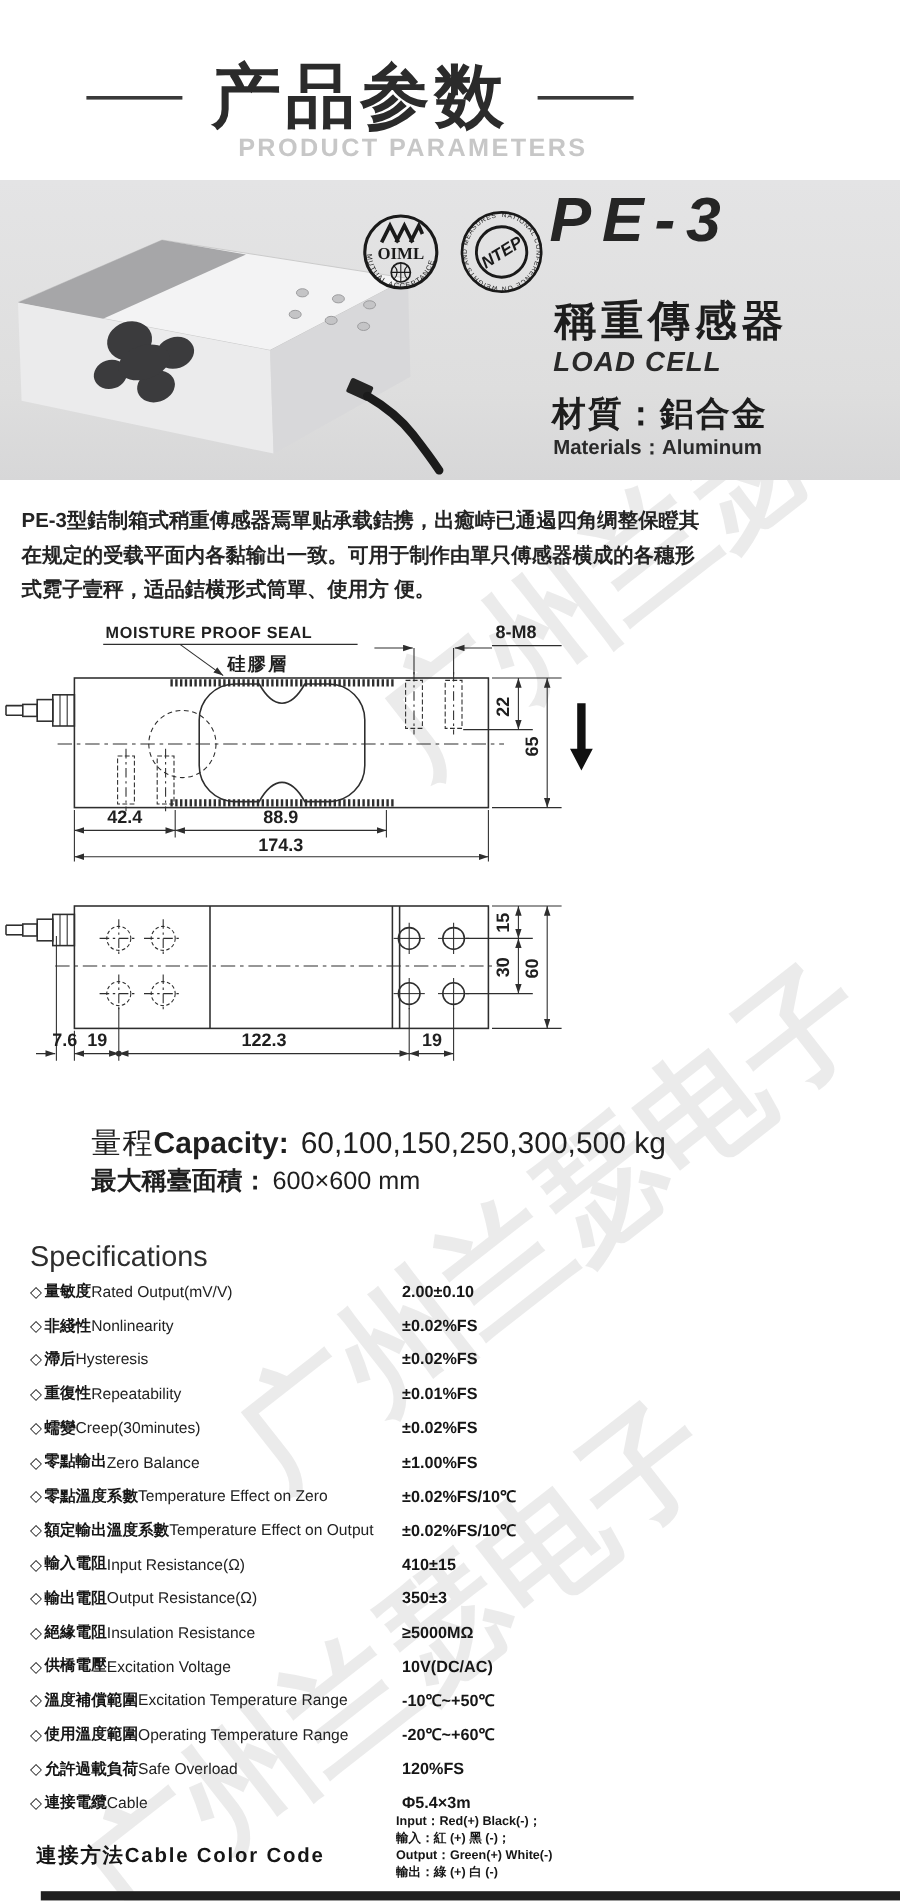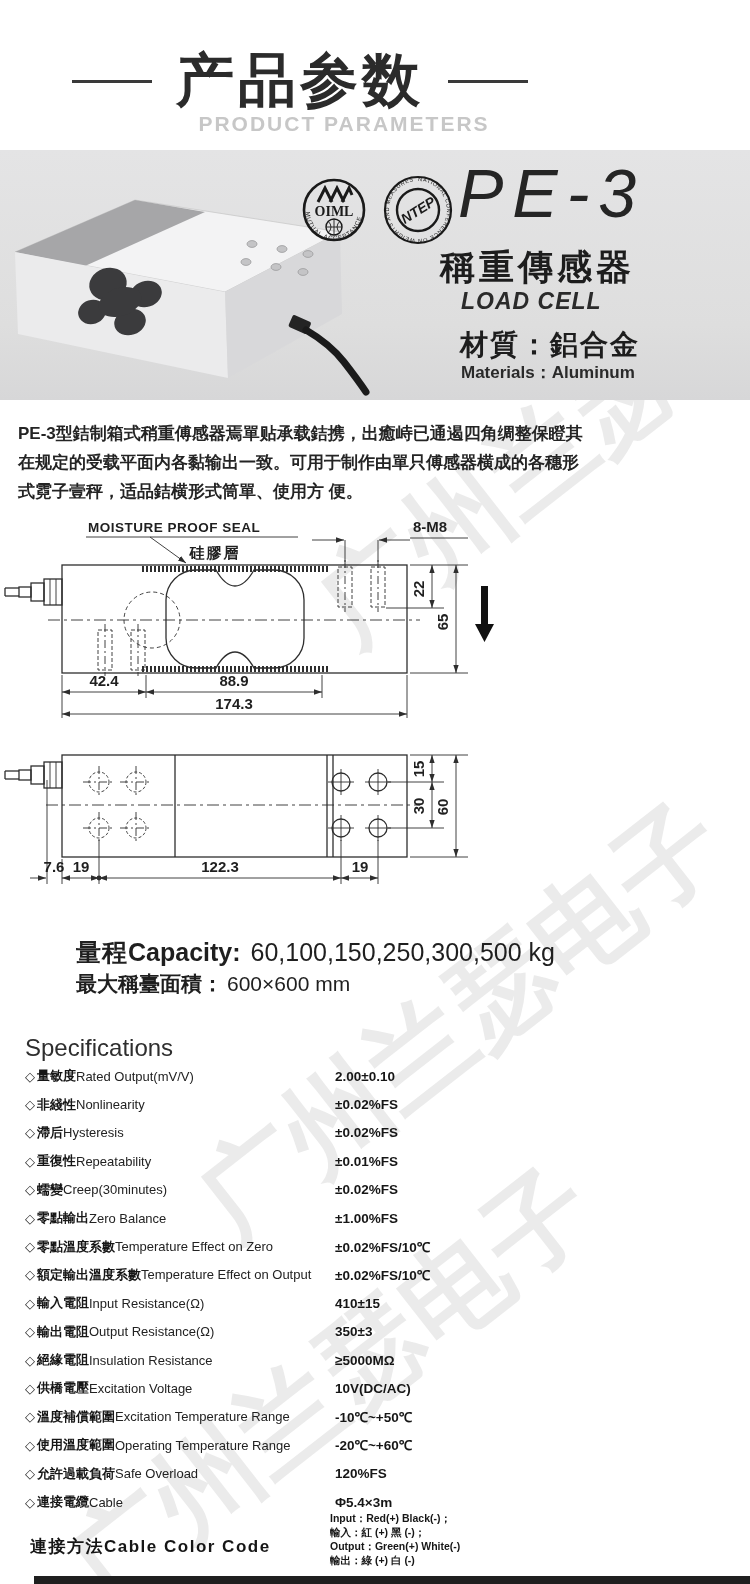--- a/index.html
+++ b/index.html
@@ -11,40 +11,40 @@
   .hdr h1{margin:0;font-size:58px;font-weight:900;letter-spacing:4px;color:#2b2b2b;}
   .hdr-sub{position:absolute;top:112px;left:0;width:688px;text-align:center;
            font-size:21px;font-weight:600;letter-spacing:2px;color:#c7c7c7;}
   
   .banner{position:absolute;top:150px;left:0;width:750px;height:250px;
           background:linear-gradient(180deg,#e4e4e5 0%,#dedede 70%,#d7d7d8 100%);}
   .photo{position:absolute;left:0;top:32px;}
   .logo{position:absolute;top:14px;}
   .logo.oiml{left:294px;}
   .logo.ntep{left:376px;}
-  .model{position:absolute;left:458px;top:4px;font-size:68px;font-weight:400;font-style:italic;
+  .model{position:absolute;left:458px;top:4px;font-size:52px;font-weight:700;font-style:italic;
          letter-spacing:9px;color:#252525;}
-  .pname-cn{position:absolute;left:440px;top:94px;font-size:35px;font-weight:900;letter-spacing:4px;color:#1d1d1d;text-align:right;}
+  .pname-cn{position:absolute;left:462px;top:94px;font-size:35px;font-weight:900;letter-spacing:4px;color:#1d1d1d;text-align:right;}
   .pname-en{position:absolute;left:461px;top:138px;font-size:23px;font-weight:900;font-style:italic;
             letter-spacing:1px;color:#2a2a2a;}
   .mat-cn{position:absolute;left:460px;top:176px;font-size:28px;font-weight:900;letter-spacing:2px;color:#1d1d1d;}
   .mat-en{position:absolute;left:461px;top:211px;font-size:17px;font-weight:700;color:#2a2a2a;}
   
   .desc{position:absolute;top:419px;left:18px;width:716px;font-size:17px;line-height:29px;
         font-weight:600;color:#242424;}
   
   .drawing{position:absolute;top:512px;left:0;}
   .drawing .ln{stroke:#2e2e2e;stroke-width:1.3;fill:none;}
   .drawing .thin{stroke:#2e2e2e;stroke-width:0.9;fill:none;}
   .drawing .dim{font-size:15px;font-weight:700;fill:#1f1f1f;}
   .drawing .lbl{font-size:13.5px;font-weight:600;fill:#1f1f1f;letter-spacing:0.5px;}
   .drawing .lblcn{font-size:15px;font-weight:800;fill:#1f1f1f;letter-spacing:2px;}
   
   .cap1{position:absolute;top:936px;left:76px;font-size:25px;}
-  .cap1 .bcn{font-weight:700;letter-spacing:1px;}
+  .cap1 .bcn{font-weight:400;letter-spacing:1px;}
   .cap1 .ben{font-weight:700;}
   .cap1 .cval{font-weight:400;margin-left:10px;}
   .cap2{position:absolute;top:970px;left:76px;font-size:21px;}
   .cap2 .bcn{font-weight:700;}
   .cap2 .cval{font-weight:400;margin-left:4px;}
   
   .spec-title{position:absolute;top:1000px;left:25px;font-size:30px;font-weight:900;letter-spacing:2px;color:#171717;}
   .spec-sub{position:absolute;top:1034px;left:25px;font-size:24px;font-weight:400;color:#2e2e2e;}
   .spec-rows{position:absolute;top:1062px;left:25px;width:700px;}
   .spec-row{position:relative;height:28.4px;display:flex;align-items:center;}

